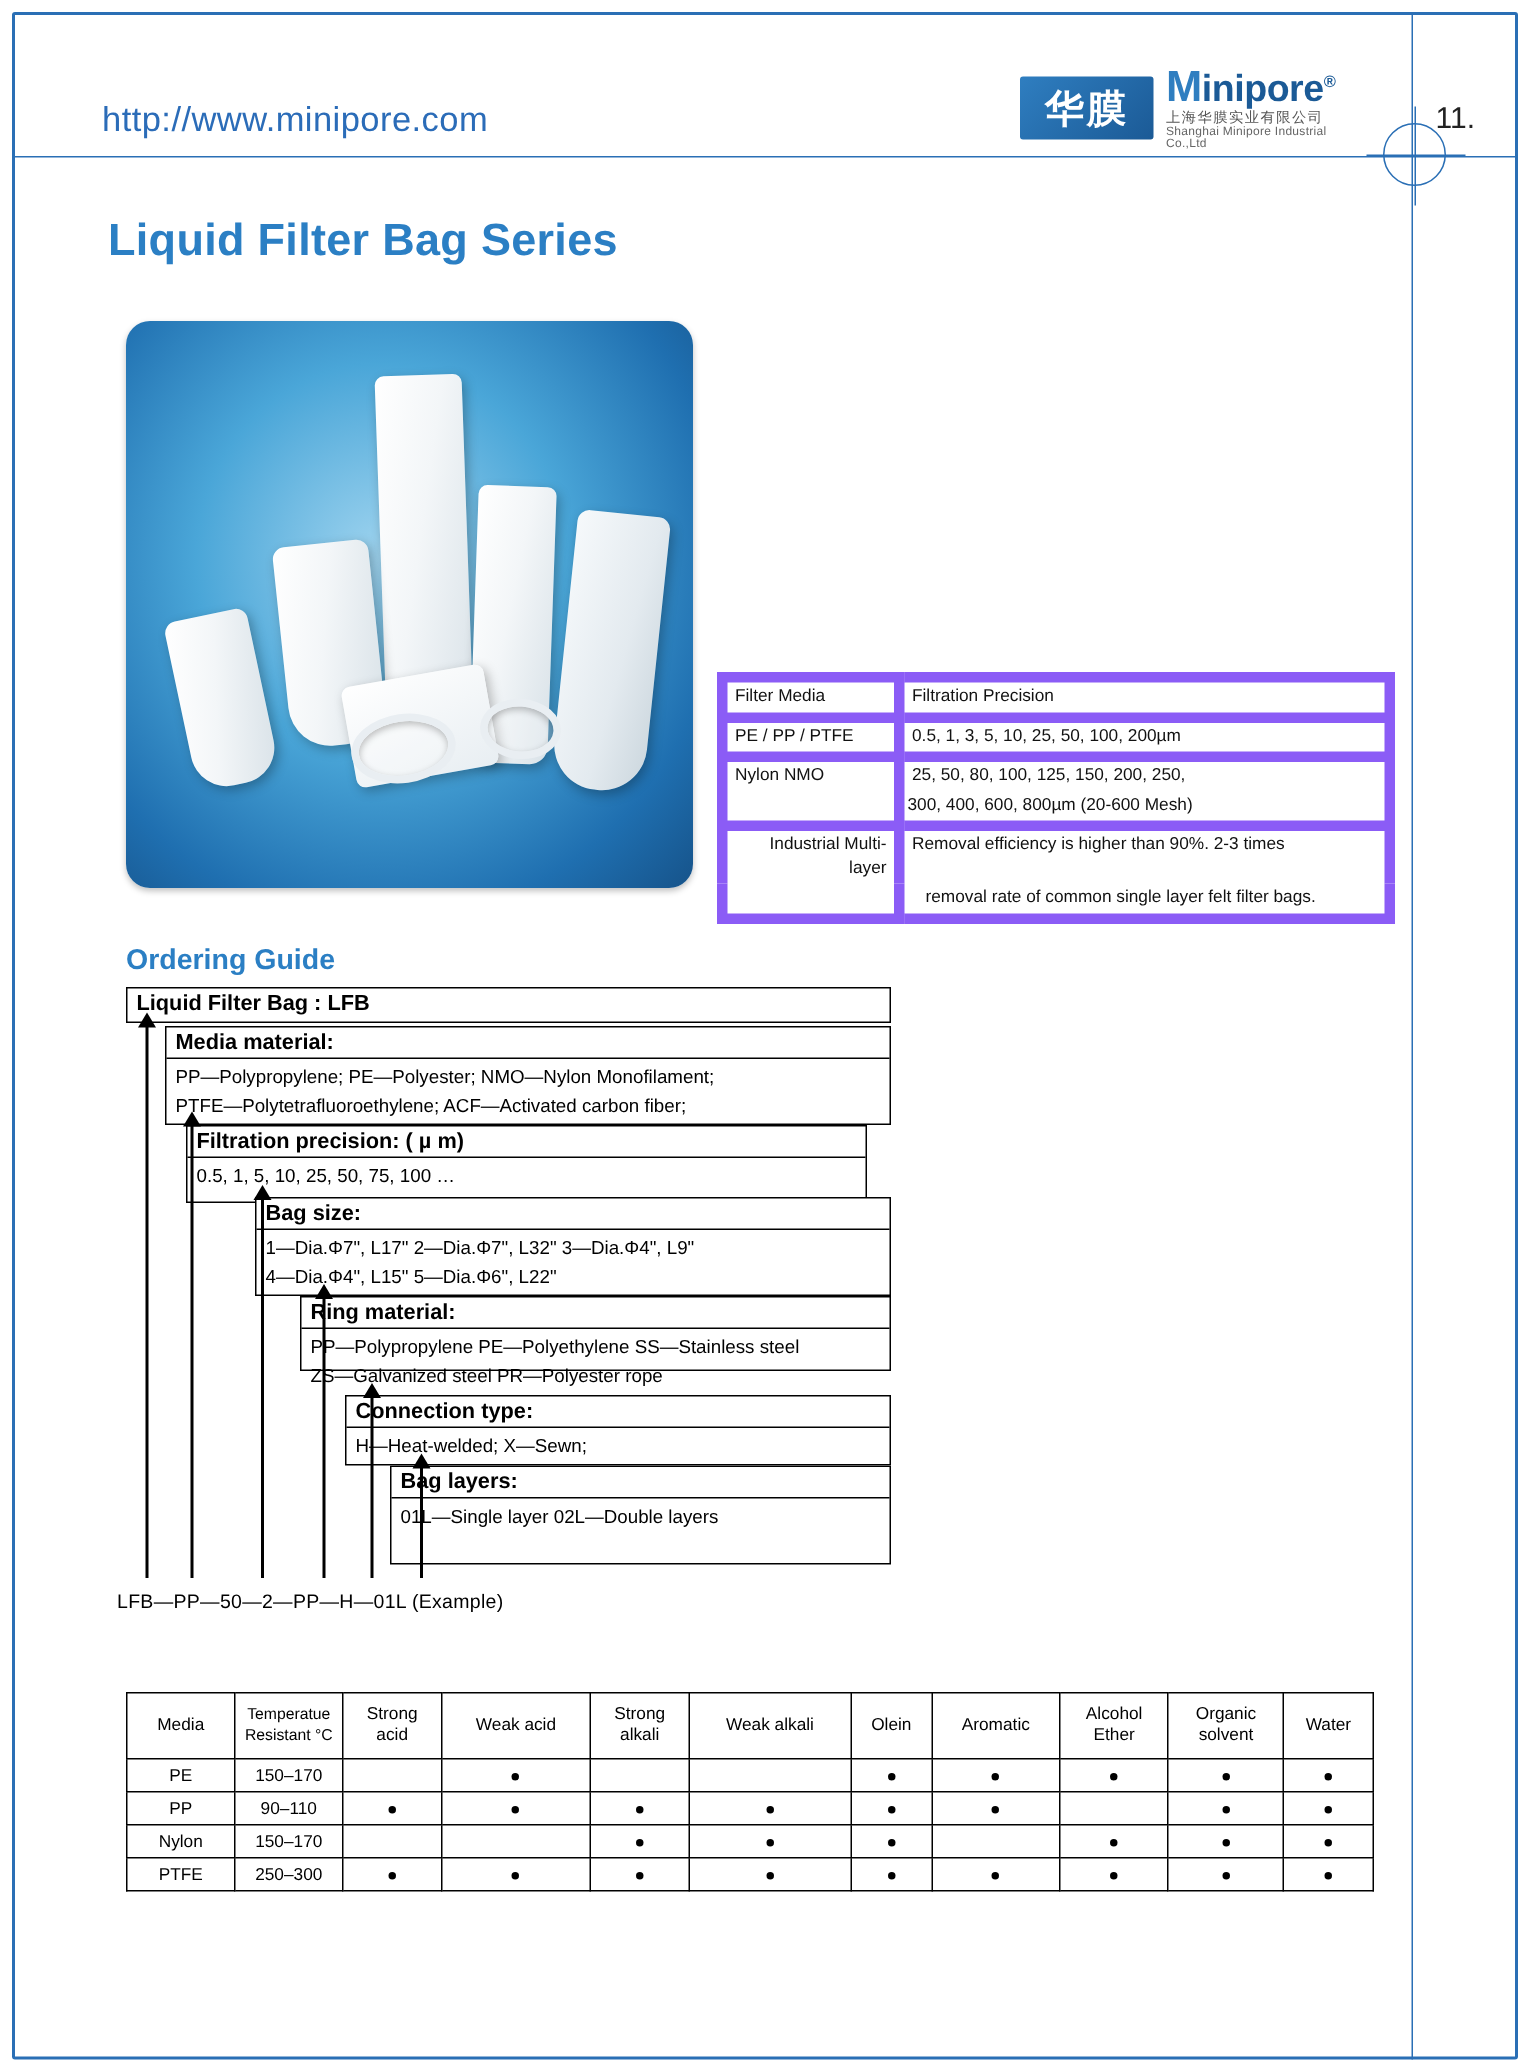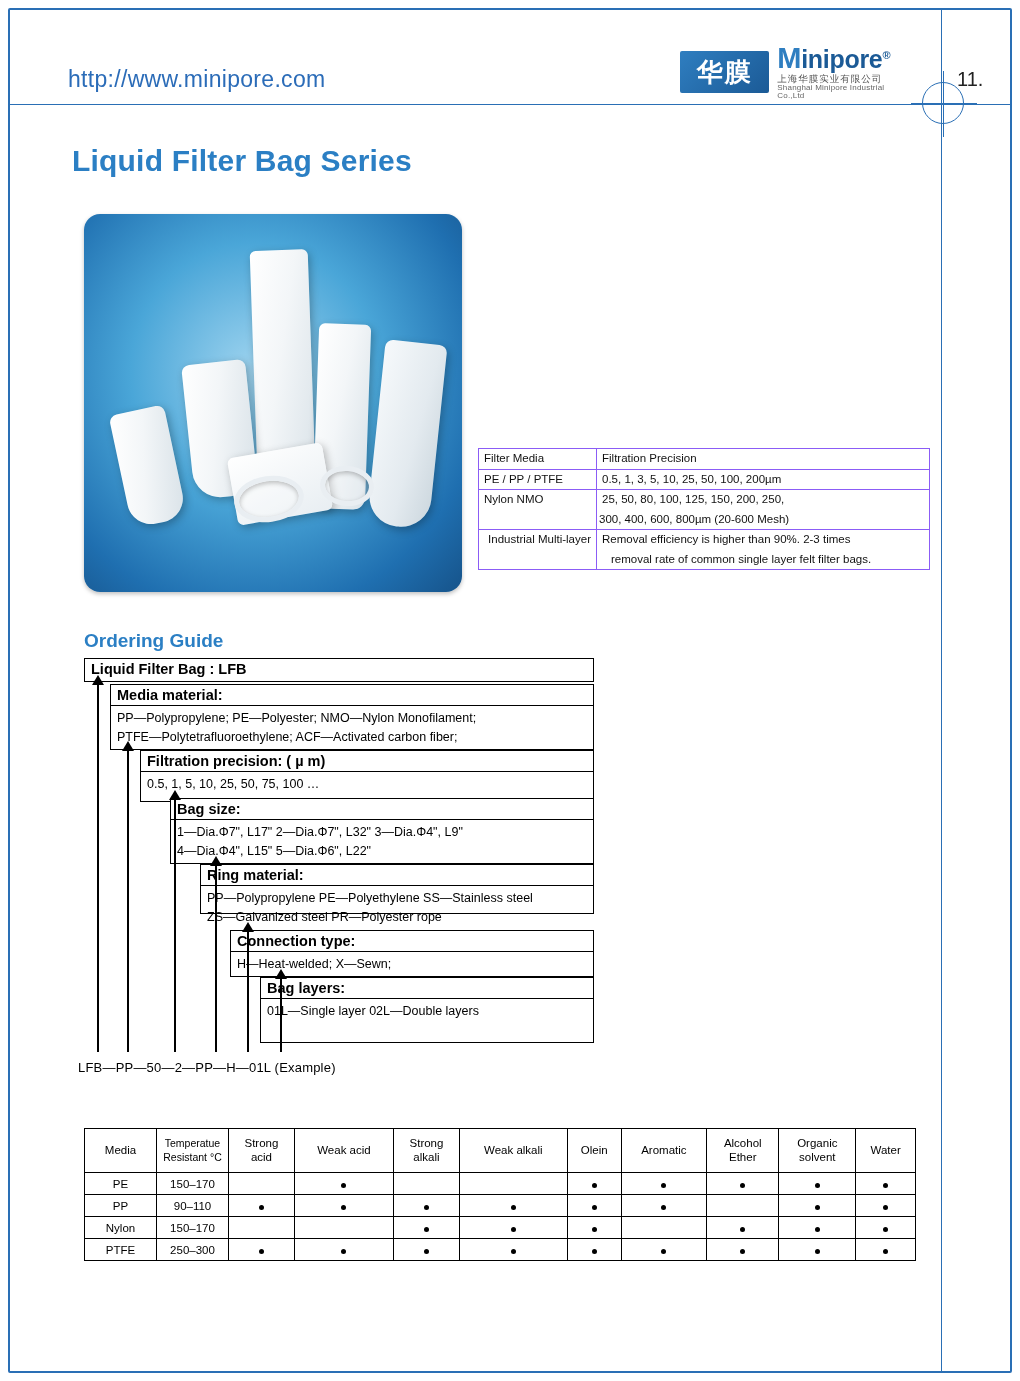--- a/index.html
+++ b/index.html
@@ -143,21 +143,21 @@
   
   .media-table {
     position: absolute;
     left: 478px; top: 448px;
     width: 452px;
     border-collapse: collapse;
     font-size: 11.5px;
     color: #111;
   }
   .media-table td {
-    border: 1px solid #8b5cf6;
+    border: 7px solid #8b5cf6;
     padding: 2px 5px;
     vertical-align: top;
     line-height: 1.35;
   }
   .media-table td.c1 { width: 118px; }
   .media-table td.nb-top { border-top: none; }
   .media-table td.nb-bottom { border-bottom: none; }
 
   
   .og { position: absolute; left: 84px; top: 658px; width: 520px; }
@@ -303,21 +303,21 @@
   </div>
 
   <div class="og-box" style="left:26px; top:26px; width:484px; height:66px;">
     <div class="og-head">Media material:</div>
     <div class="og-body">
       <div>PP—Polypropylene;   PE—Polyester;   NMO—Nylon Monofilament;</div>
       <div>PTFE—Polytetrafluoroethylene;   ACF—Activated carbon fiber;</div>
     </div>
   </div>
 
-  <div class="og-box" style="left:56px; top:92px; width:454px; height:52px;">
+  <div class="og-box" style="left:40px; top:92px; width:454px; height:52px;">
     <div class="og-head">Filtration precision: ( µ m)</div>
     <div class="og-body">
       <div>0.5,   1,   5,   10,   25,   50,   75,   100 …</div>
     </div>
   </div>
 
   <div class="og-box" style="left:86px; top:140px; width:424px; height:66px;">
     <div class="og-head">Bag size:</div>
     <div class="og-body">
       <div>1—Dia.Φ7", L17"     2—Dia.Φ7", L32"     3—Dia.Φ4", L9"</div>

